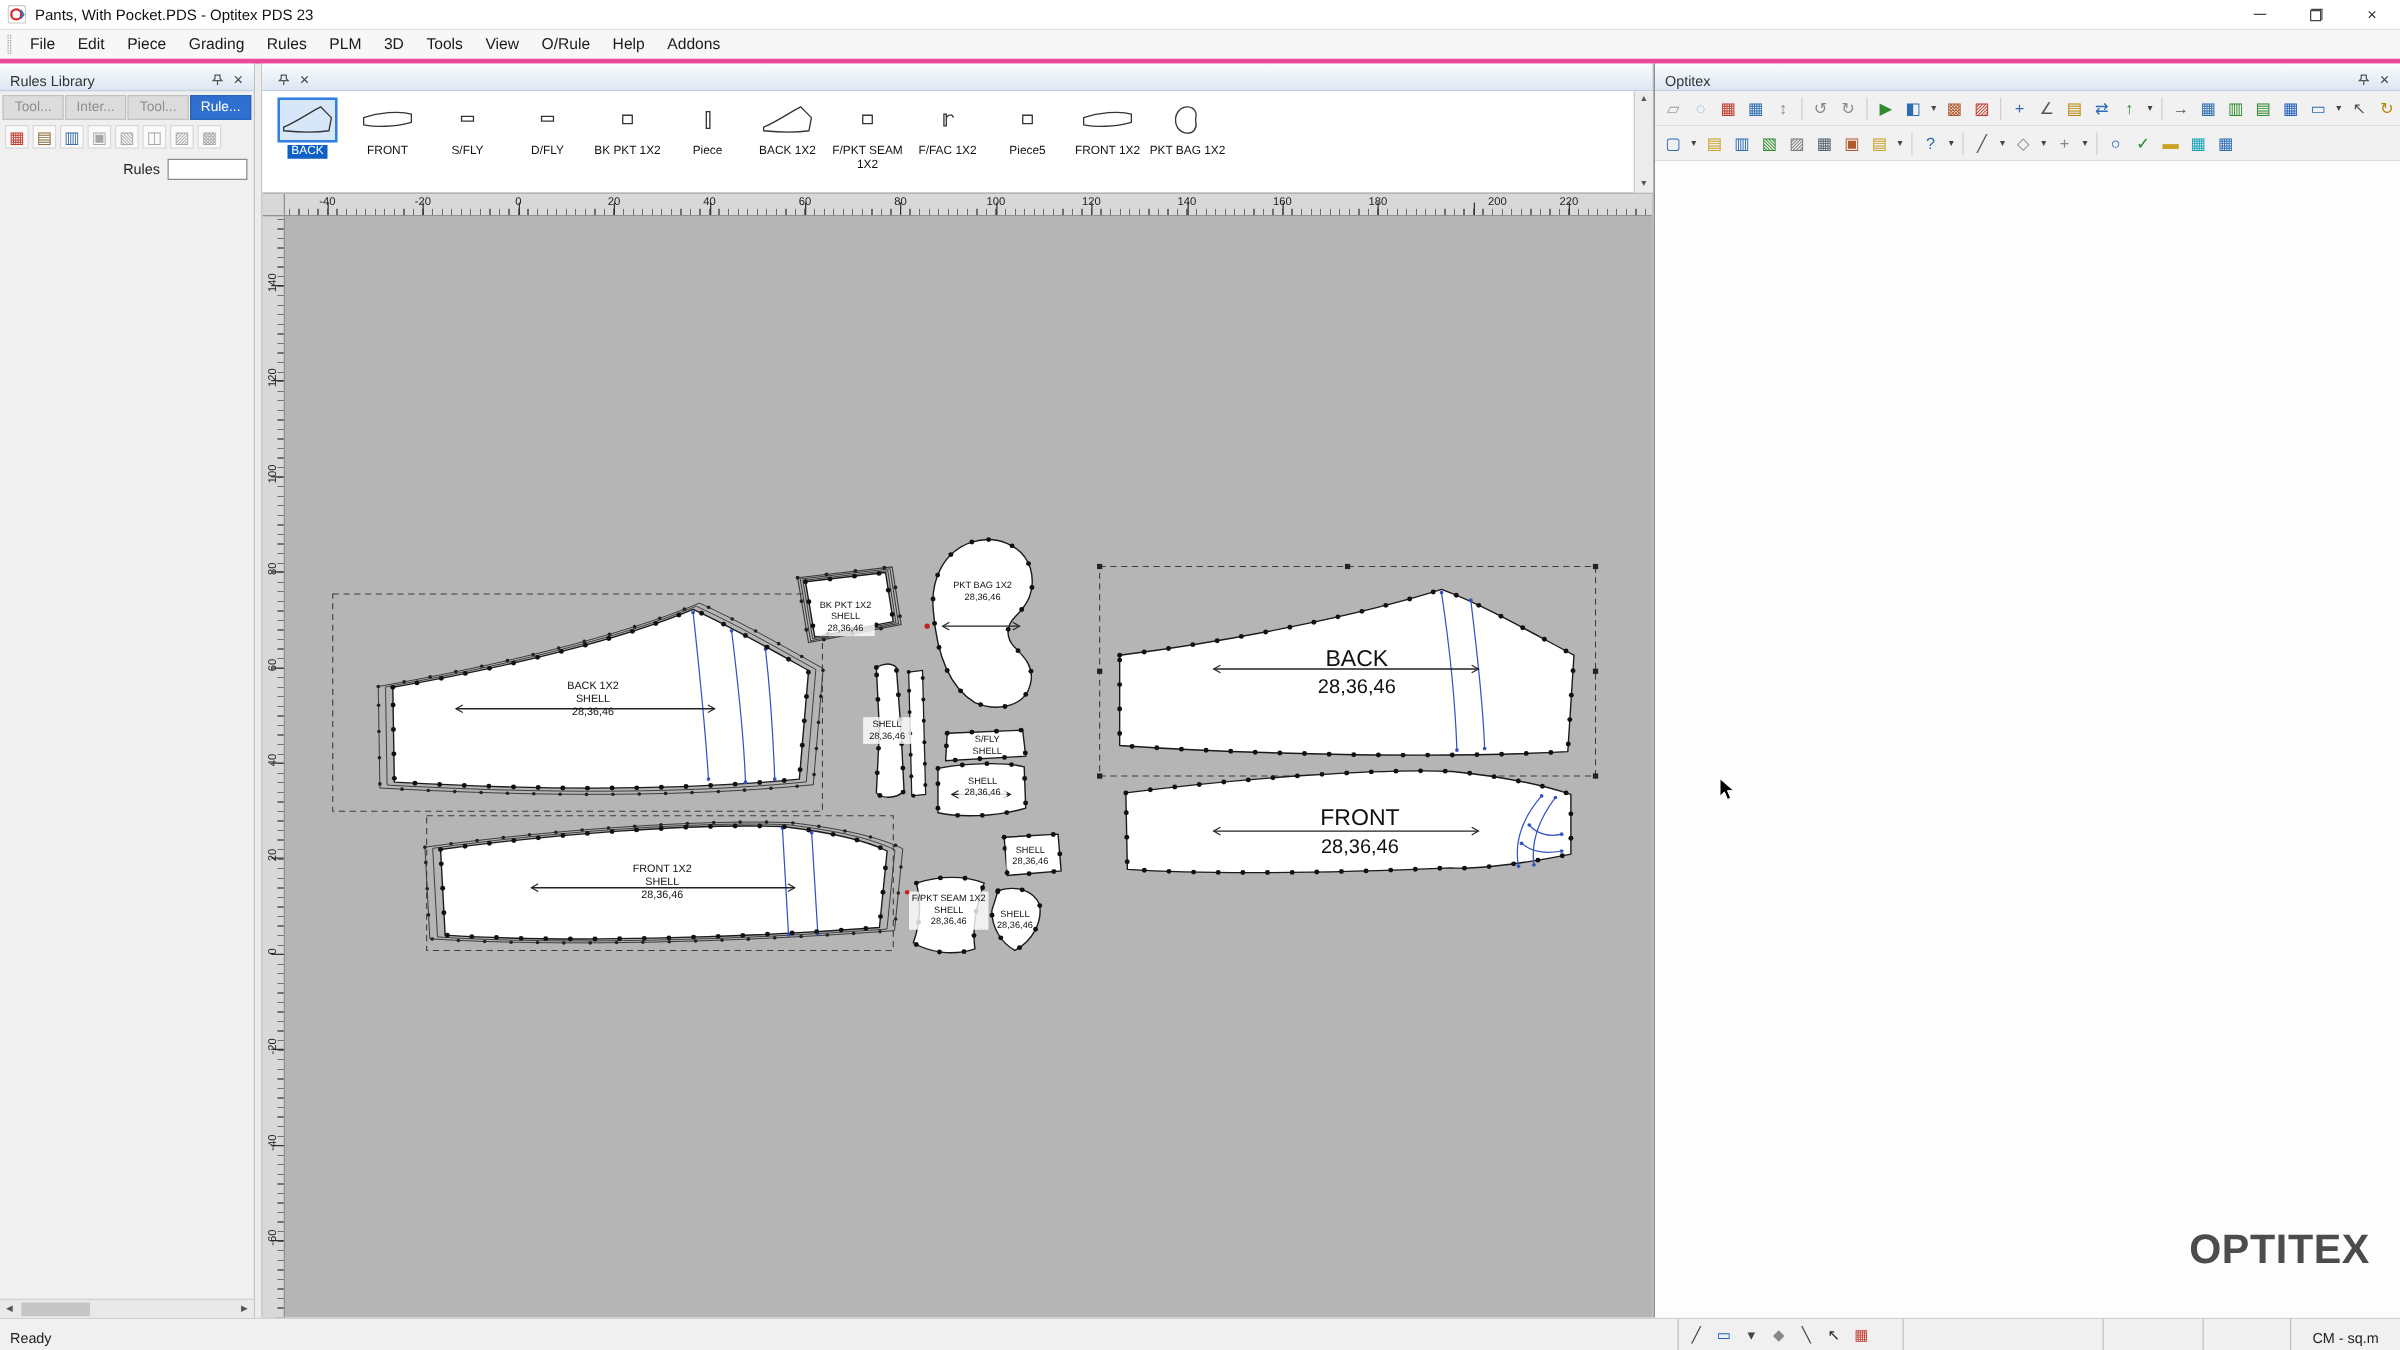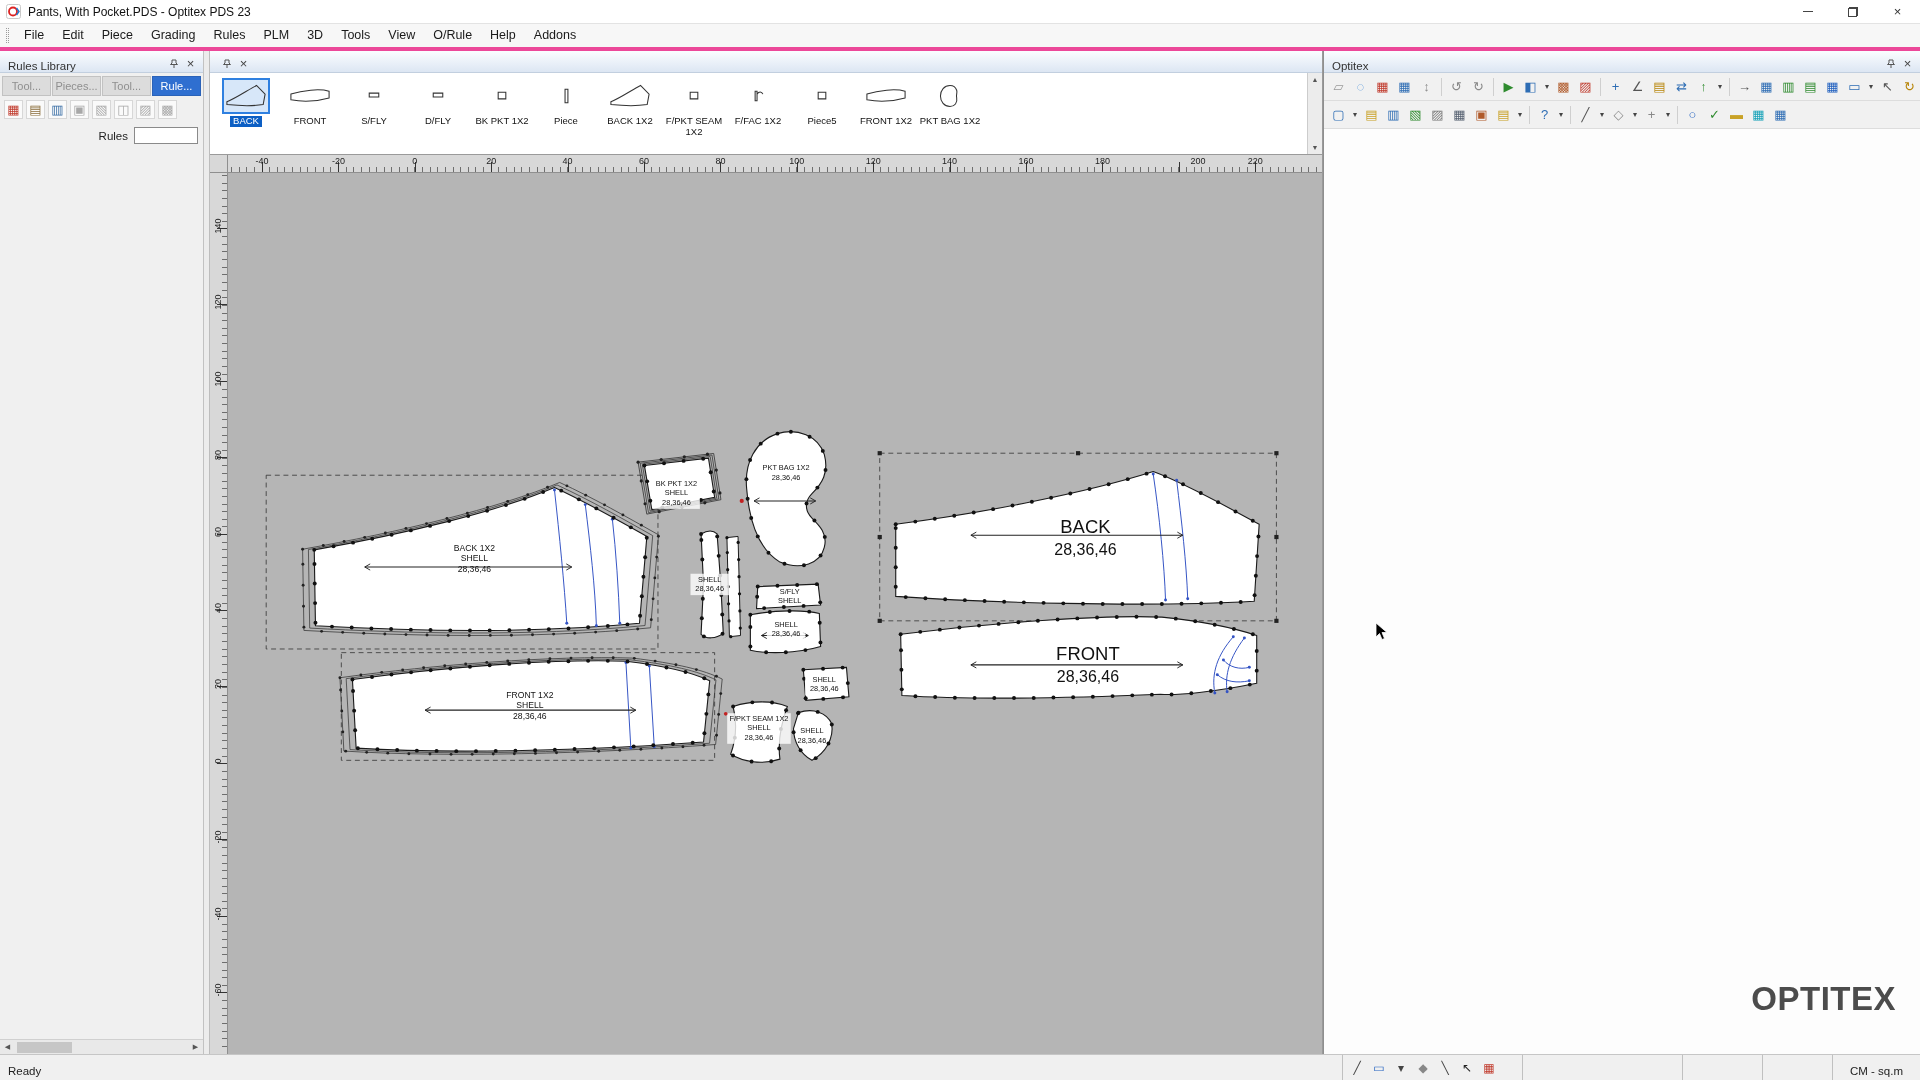--- a/index.html
+++ b/index.html
@@ -140,21 +140,21 @@
       <span class="ph-title">Rules Library</span>
       <span class="pin-btn">
           <svg width="10" height="10" viewBox="0 0 10 10">
             <path d="M3,1 L7,1 L7,4 L8.5,5.5 L1.5,5.5 L3,4 Z M5,5.5 L5,9" stroke="#555" fill="none" stroke-width="1"></path>
           </svg>
         </span>
       <span class="close-btn">×</span>
     </div>
     <div class="rules-tabs" id="rules-tabs">
         <div class="rules-tab">Tool...</div>
-        <div class="rules-tab">Pieces...</div>
+        <div class="rules-tab">Inter...</div>
         <div class="rules-tab">Tool...</div>
         <div class="rules-tab active">Rule...</div>
       </div>
     <div class="rules-toolbar" id="rules-toolbar">
         <span class="lt-icon" style="color: rgb(192, 57, 43);">▦</span>
         <span class="lt-icon" style="color: rgb(138, 109, 59);">▤</span>
         <span class="lt-icon" style="color: rgb(58, 110, 165);">▥</span>
         <span class="lt-icon" style="color: rgb(168, 168, 168);">▣</span>
         <span class="lt-icon" style="color: rgb(168, 168, 168);">▧</span>
         <span class="lt-icon" style="color: rgb(168, 168, 168);">◫</span>

